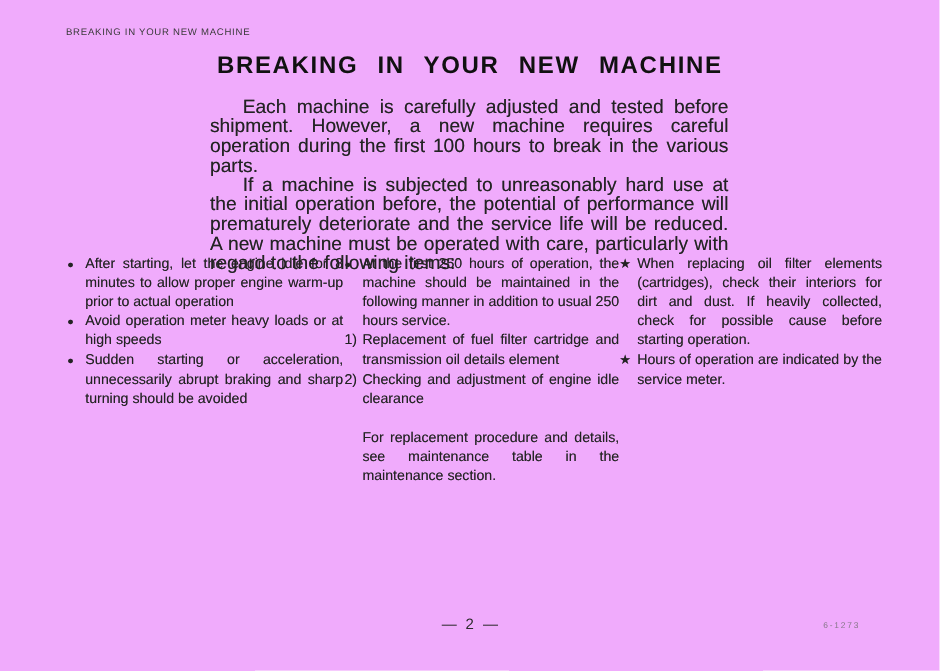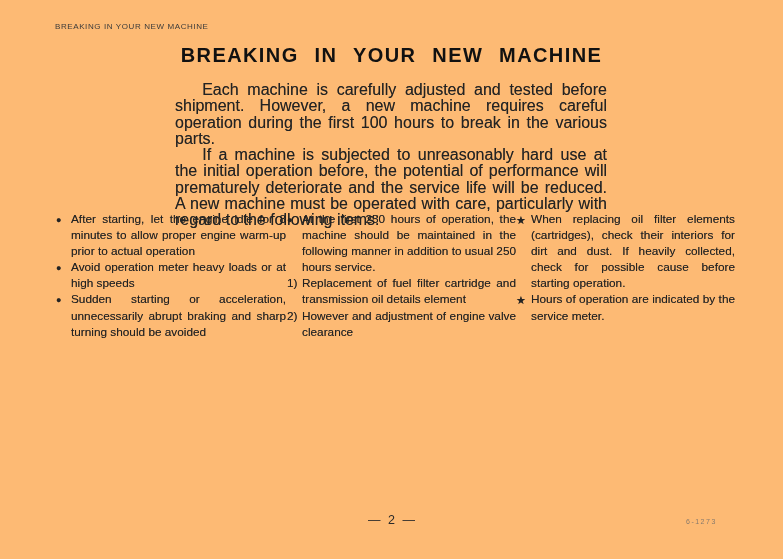--- a/index.html
+++ b/index.html
@@ -5,21 +5,21 @@
   html, body {
     margin: 0;
     padding: 0;
     background: #ffffff;
     font-family: "Liberation Sans", sans-serif;
   }
   .page {
     position: relative;
     width: 783px;
     height: 559px;
-    background: #fdba74;
+    background: #f0abfc;
     overflow: hidden;
     color: #1e1e1e;
     text-decoration: underline;
   }
   .scan-text {
     color: #232323;
     text-shadow: 0 0 0.5px rgba(40,40,40,0.55);
   }
   .running-header {
     position: absolute;
@@ -148,22 +148,23 @@
     <div class="li">
       <span class="marker">●</span>
       <span class="txt">At the first 250 hours of operation, the machine should be maintained in the following manner in addition to usual 250 hours service.</span>
     </div>
     <div class="li">
       <span class="num">1)</span>
       <span class="txt">Replacement of fuel filter cartridge and transmission oil details element</span>
     </div>
     <div class="li">
       <span class="num">2)</span>
-      <span class="txt">However and adjustment of engine valve clearance</span>
+      <span class="txt">Checking and adjustment of engine idle clearance</span>
     </div>
+    <div class="note">For replacement procedure and details, see maintenance table in the maintenance section.</div>
   </div>
 
   <div class="col col-right scan-text">
     <div class="li">
       <span class="marker star">★</span>
       <span class="txt">When replacing oil filter elements (cartridges), check their interiors for dirt and dust. If heavily collected, check for possible cause before starting operation.</span>
     </div>
     <div class="li">
       <span class="marker star">★</span>
       <span class="txt">Hours of operation are indicated by the service meter.</span>

